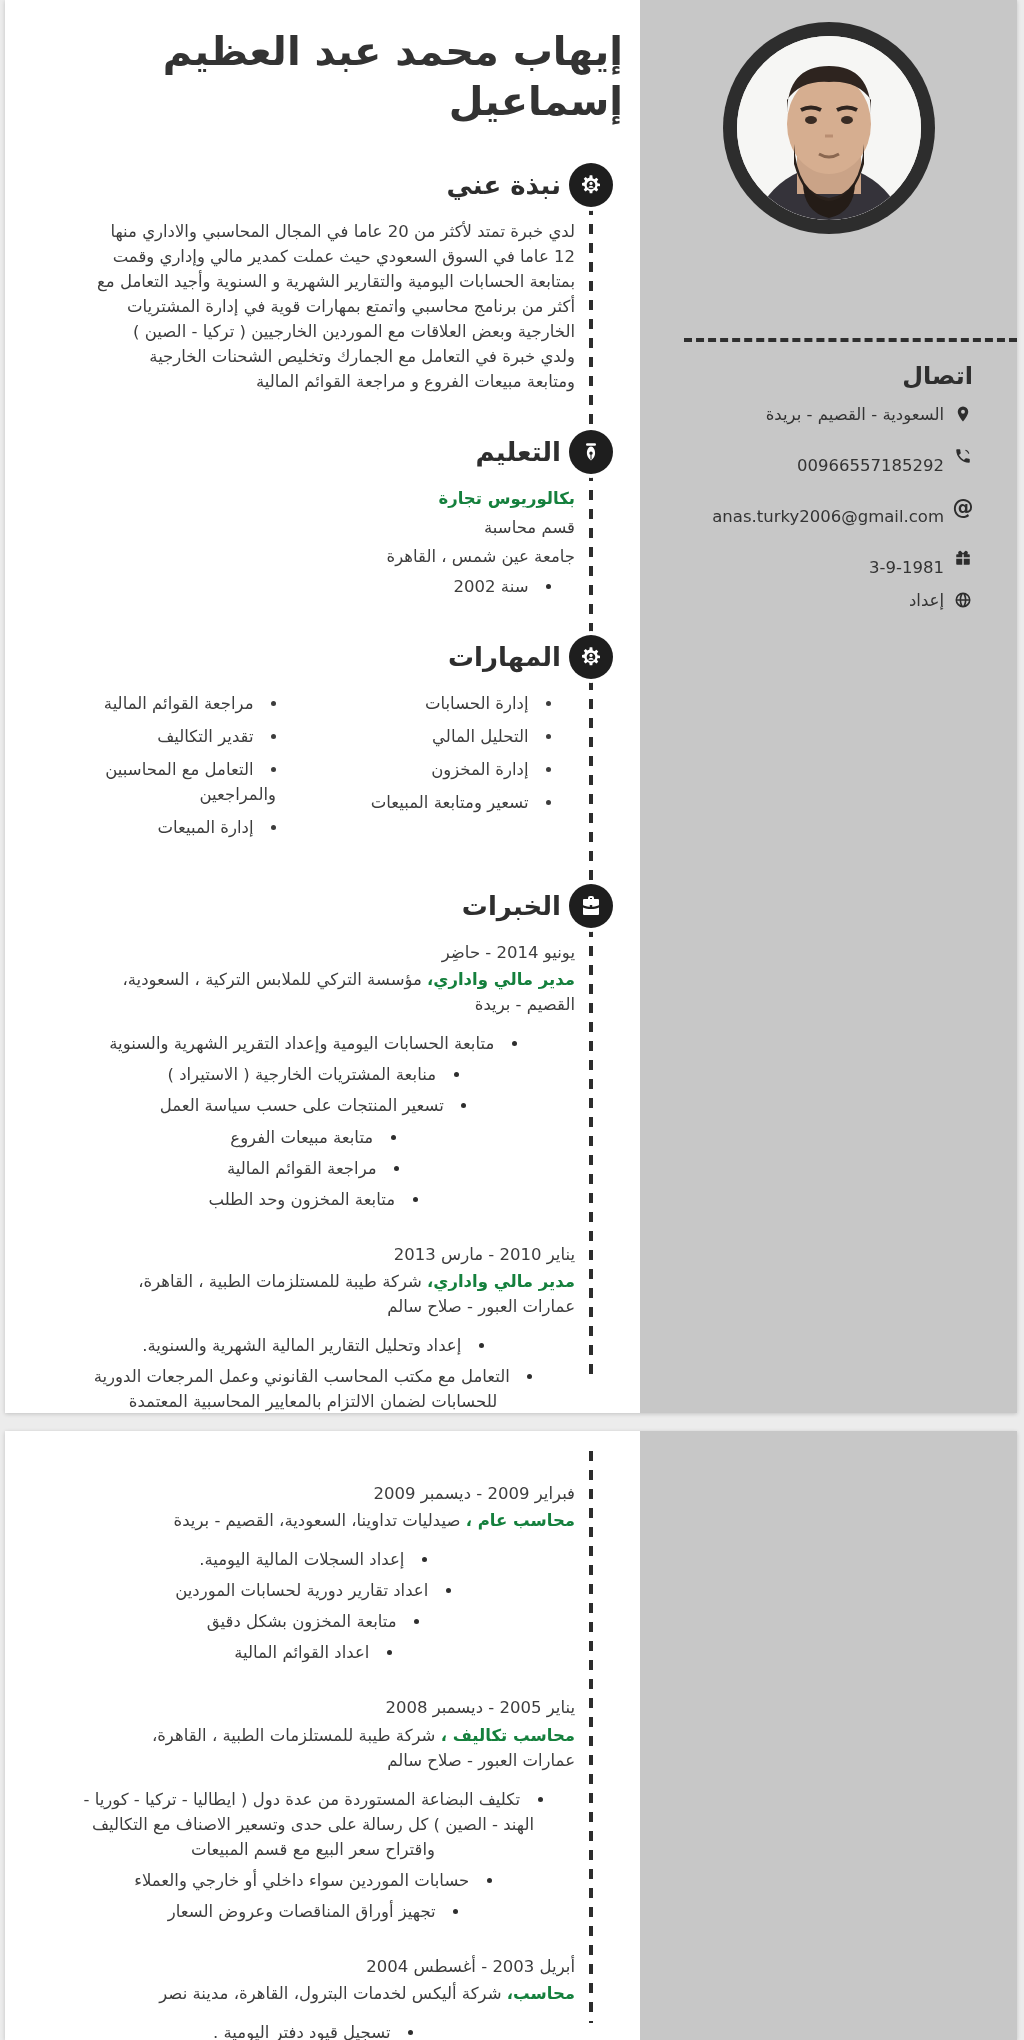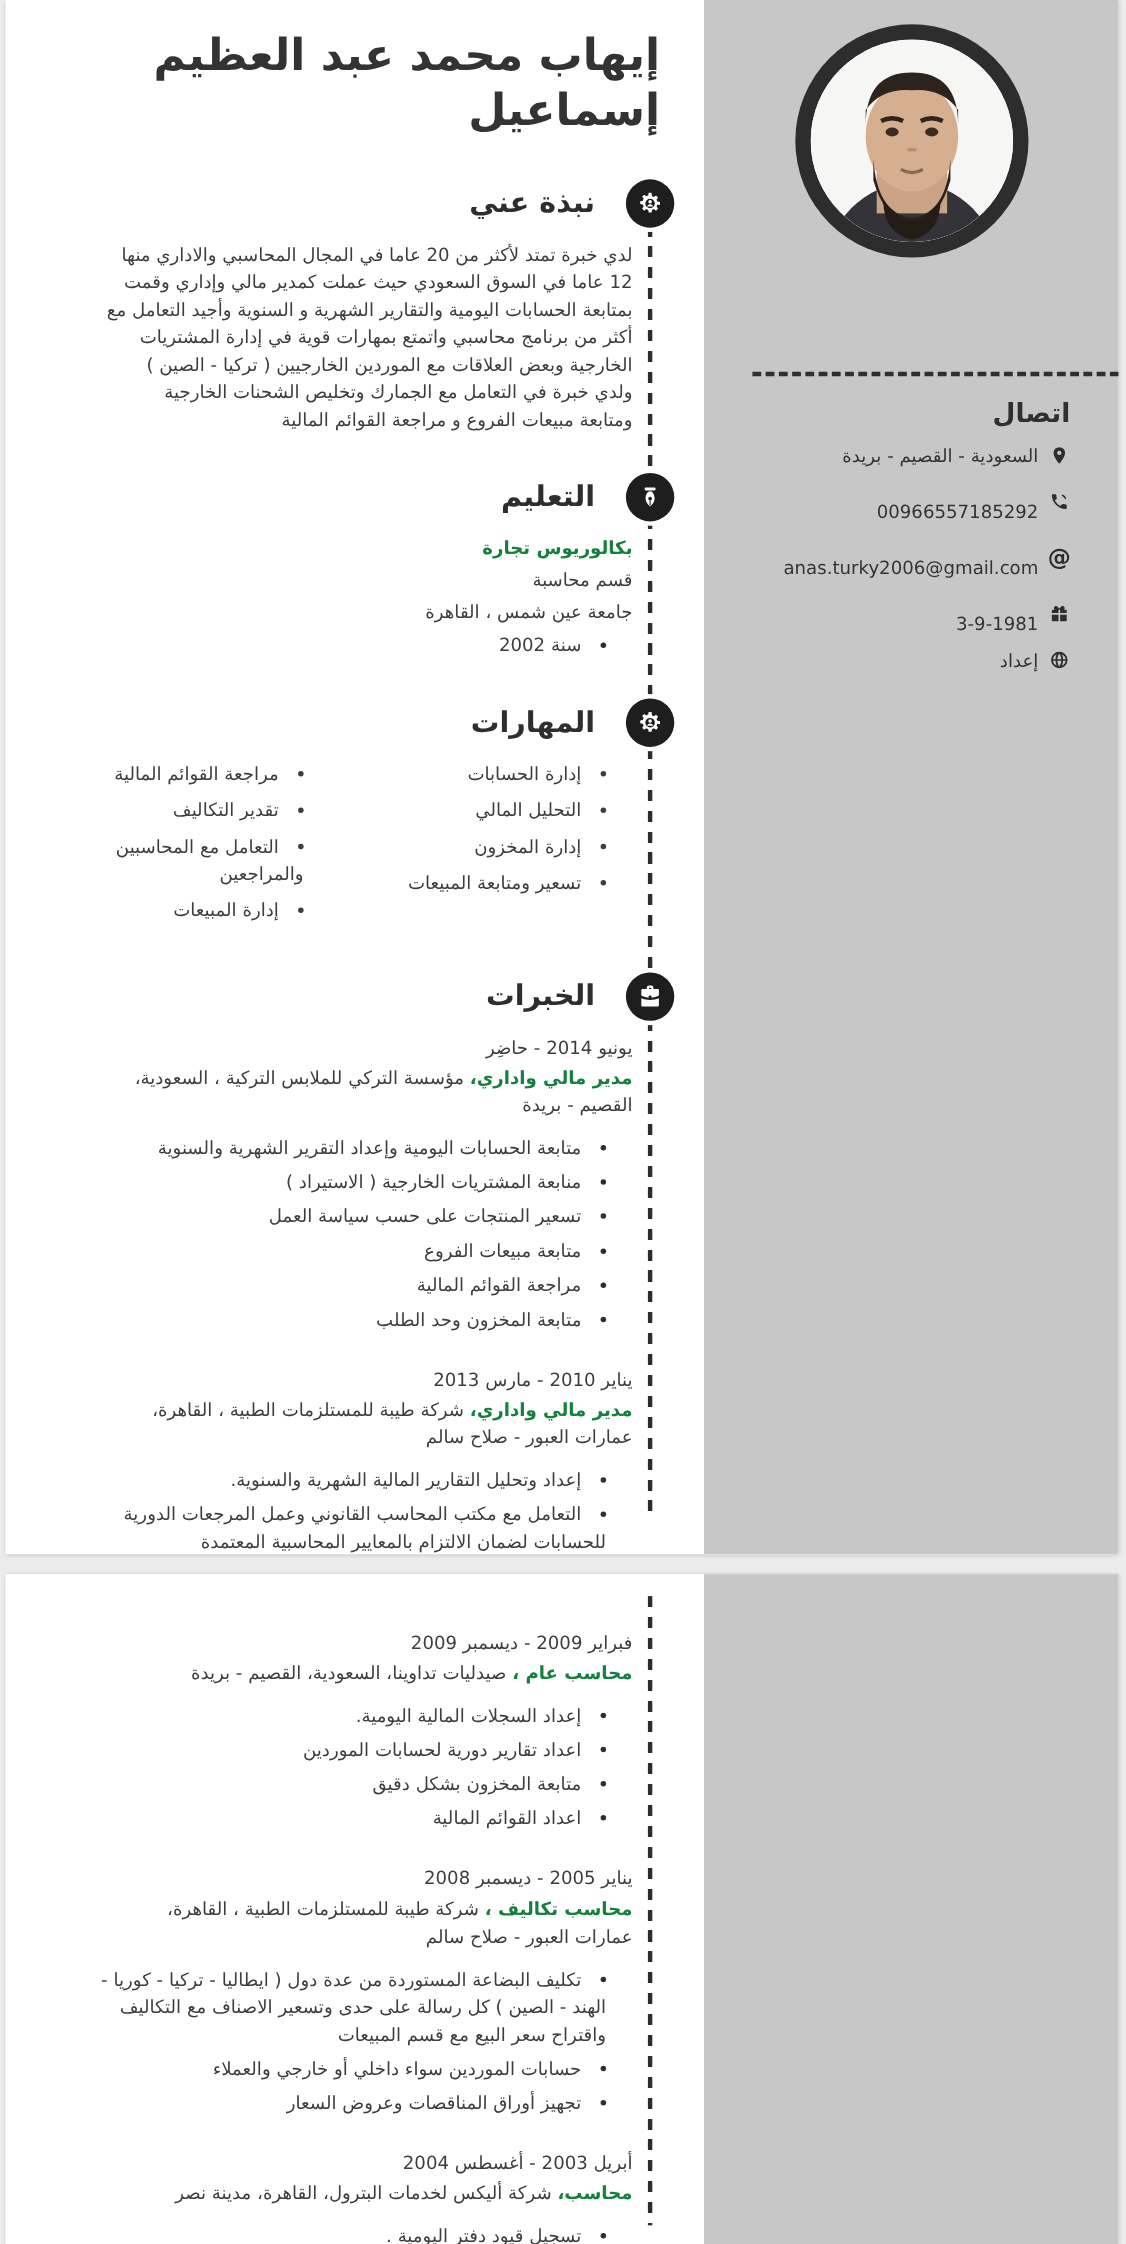--- a/index.html
+++ b/index.html
@@ -74,32 +74,32 @@
     position:absolute;
     width:4px;
     left:auto;
     right:47px;
     background:repeating-linear-gradient(180deg,#2c2c2c 0 10px,transparent 10px 19px);
   }
   .tl-1 { top:205px; height:1175px; }
   .tl-2 { top:20px; height:572px; }
 
   .name {
-    padding:26px 40px 0 60px;
+    padding:26px 17px 0 60px;
     font-size:40px;
     line-height:1.26;
     font-weight:bold;
     color:#333333;
     text-align:right;
   }
 
   .section { margin-top:36px; }
   .section-head {
     display:flex; flex-direction:row; align-items:center;
-    padding-right:27px; gap:28px;
+    padding-right:27px; gap:8px;
     position:relative; z-index:2;
   }
   .sicon {
     width:44px; height:44px; border-radius:50%;
     background:#1e1e1e; flex-shrink:0;
     display:flex; align-items:center; justify-content:center;
     box-shadow:0 0 0 4px #ffffff;
   }
   .section-title { font-size:26px; font-weight:bold; color:#2e2e2e; }
 
@@ -123,21 +123,21 @@
 
   .skills-grid { display:flex; flex-direction:row; width:515px; }
   .skills-grid ul { list-style:disc inside; padding:0 24px 0 0; }
   .skills-grid ul li { margin-bottom:8px; }
   .col-right { width:275px; flex-shrink:0; }
   .col-left  { width:240px; flex-shrink:0; }
 
   .job { margin-bottom:30px; }
   .job-date { margin-bottom:2px; }
   .job-title { width:478px; margin-bottom:14px; }
-  .job ul.blist { width:500px; }
+  .job ul.blist { width:500px;text-align:center; }
 
   .p2-main { padding-top:50px; }
 </style>
 </head>
 <body>
 
 <div class="page page-1">
 
   <div class="sidebar">
     <div class="photo-ring">

